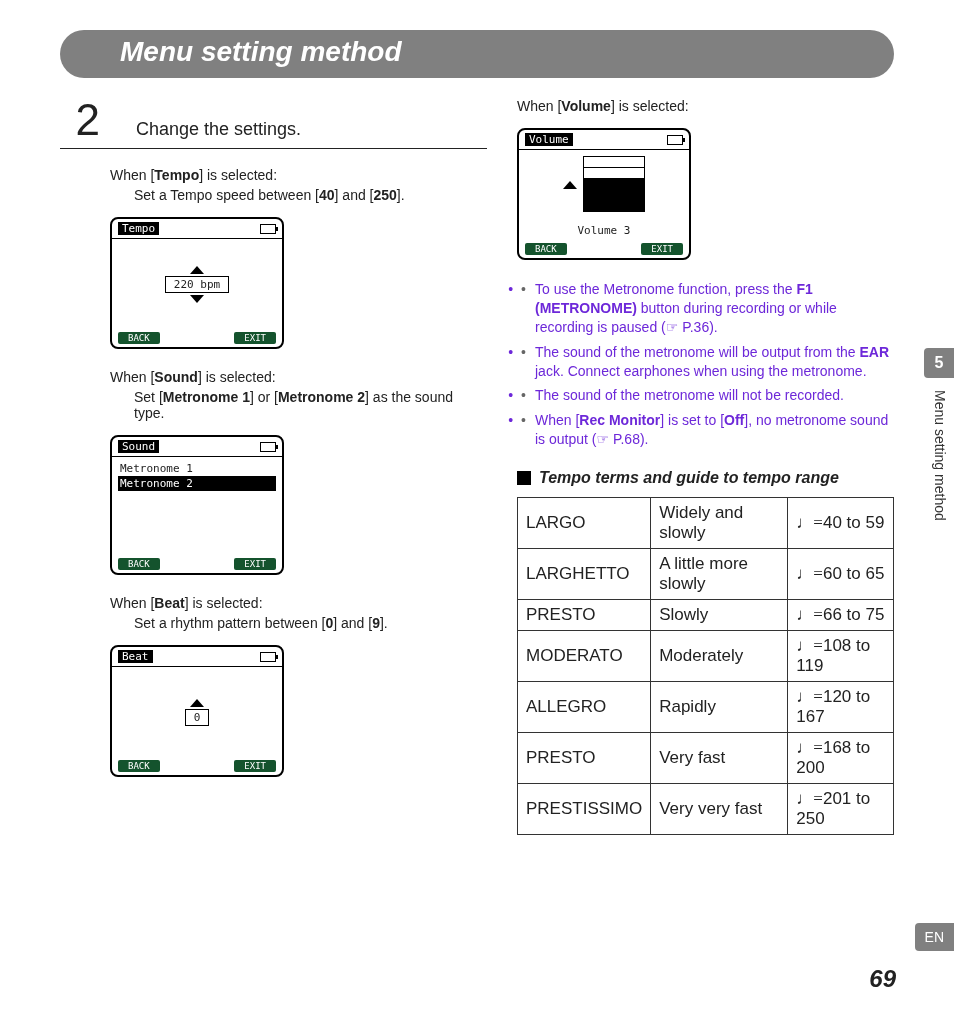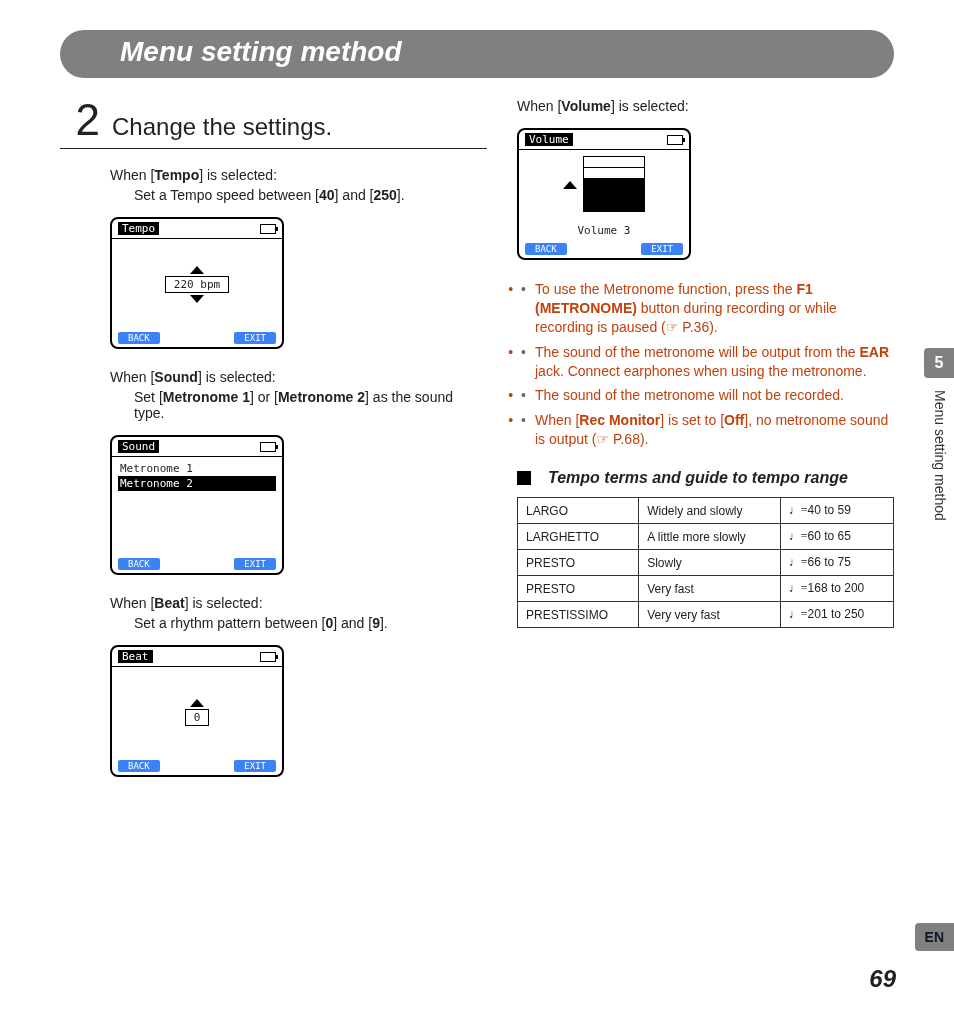--- a/index.html
+++ b/index.html
@@ -43,21 +43,22 @@
     margin-left: -50px;
   }
   .step-num {
     font-size: 44px;
     font-weight: 300;
     line-height: 1;
     width: 40px;
     text-align: right;
   }
   .step-title {
-    font-size: 24px;
+    font-size: 18px;
+    margin-left: 24px;
   }
   .item-block { margin-bottom: 14px; }
   .item-intro { margin-bottom: 4px; }
   .item-body { margin-left: 24px; }
   .lcd {
     width: 170px;
     border: 2px solid #000;
     border-radius: 8px;
     margin: 10px 0 20px 0;
     background: #fff;
@@ -112,21 +113,21 @@
     border: 1px solid #000;
     padding: 1px 8px;
     font-size: 11px;
   }
   .lcd-footer {
     display: flex;
     justify-content: space-between;
     padding: 3px 6px;
   }
   .lcd-fbtn {
-    background: #3b82f6;
+    background: #14532d;
     color: #fff;
     font-size: 9px;
     padding: 1px 10px;
     border-radius: 2px;
   }
   .lcd-list {
     height: 90px;
     padding: 4px 6px;
   }
   .lcd-list-row { padding: 1px 2px; }
@@ -139,39 +140,39 @@
   }
   .lcd-volbar {
     width: 60px;
     height: 10px;
     border: 1px solid #000;
     margin-top: -1px;
   }
   .lcd-volbar.fill { background: #000; }
   .lcd-volrow { display:flex; align-items:center; gap:6px;}
   .bullets { margin: 10px 0 20px 0; padding-left: 18px; }
-  .bullets li { list-style: disc; margin: 6px 0; line-height: 1.35; color:#c2410c; font-size:14px; }
+  .bullets li { list-style: disc; margin: 6px 0; line-height: 1.35; color:#6d28d9; font-size:14px; }
   .bullets li::marker { content: "• "; }
   ul.bullets { list-style:none; padding-left:0;}
   ul.bullets li { position:relative; padding-left:18px;}
   ul.bullets li::before { content:"•"; position:absolute; left:4px; color:#666;}
   .sub-h {
     display: flex;
     align-items: center;
-    gap: 17px;
+    gap: 8px;
     font-weight: 700;
     font-style: italic;
     font-size: 16px;
     margin: 8px 0 10px 0;
   }
   .sq { width: 14px; height: 14px; background: #000; display:inline-block;}
   table.tempo {
     width: 100%;
     border-collapse: collapse;
-    font-size: 12px;
+    font-size: 17px;
   }
   table.tempo td {
     border: 1px solid #333;
     padding: 5px 8px;
     vertical-align: middle;
   }
   .note { font-family: serif; }
   .side-tab {
     position: absolute;
     right: 0;
@@ -191,22 +192,22 @@
     top: 390px;
     writing-mode: vertical-rl;
     font-size: 14px;
     color: #333;
   }
   .en-tab {
     position: absolute;
     right: 0;
     bottom: 72px;
     background: #808080;
-    color: #0f172a;
-    font-weight: 700;
+    color: #ffffff;
+    font-weight: 400;
     padding: 6px 10px;
     border-radius: 4px 0 0 4px;
   }
   .page-num {
     position: absolute;
     right: 58px;
     bottom: 30px;
     font-size: 24px;
     font-style: italic;
     font-weight: 700;
@@ -358,20 +359,30 @@
             <td>LARGHETTO</td>
             <td>A little more slowly</td>
             <td><span class="note">♩=</span>60 to 65</td>
           </tr>
           <tr>
             <td>PRESTO</td>
             <td>Slowly</td>
             <td><span class="note">♩=</span>66 to 75</td>
           </tr>
           <tr>
+            <td>MODERATO</td>
+            <td>Moderately</td>
+            <td><span class="note">♩=</span>108 to 119</td>
+          </tr>
+          <tr>
+            <td>ALLEGRO</td>
+            <td>Rapidly</td>
+            <td><span class="note">♩=</span>120 to 167</td>
+          </tr>
+          <tr>
             <td>PRESTO</td>
             <td>Very fast</td>
             <td><span class="note">♩=</span>168 to 200</td>
           </tr>
           <tr>
             <td>PRESTISSIMO</td>
             <td>Very very fast</td>
             <td><span class="note">♩=</span>201 to 250</td>
           </tr>
         </tbody>

